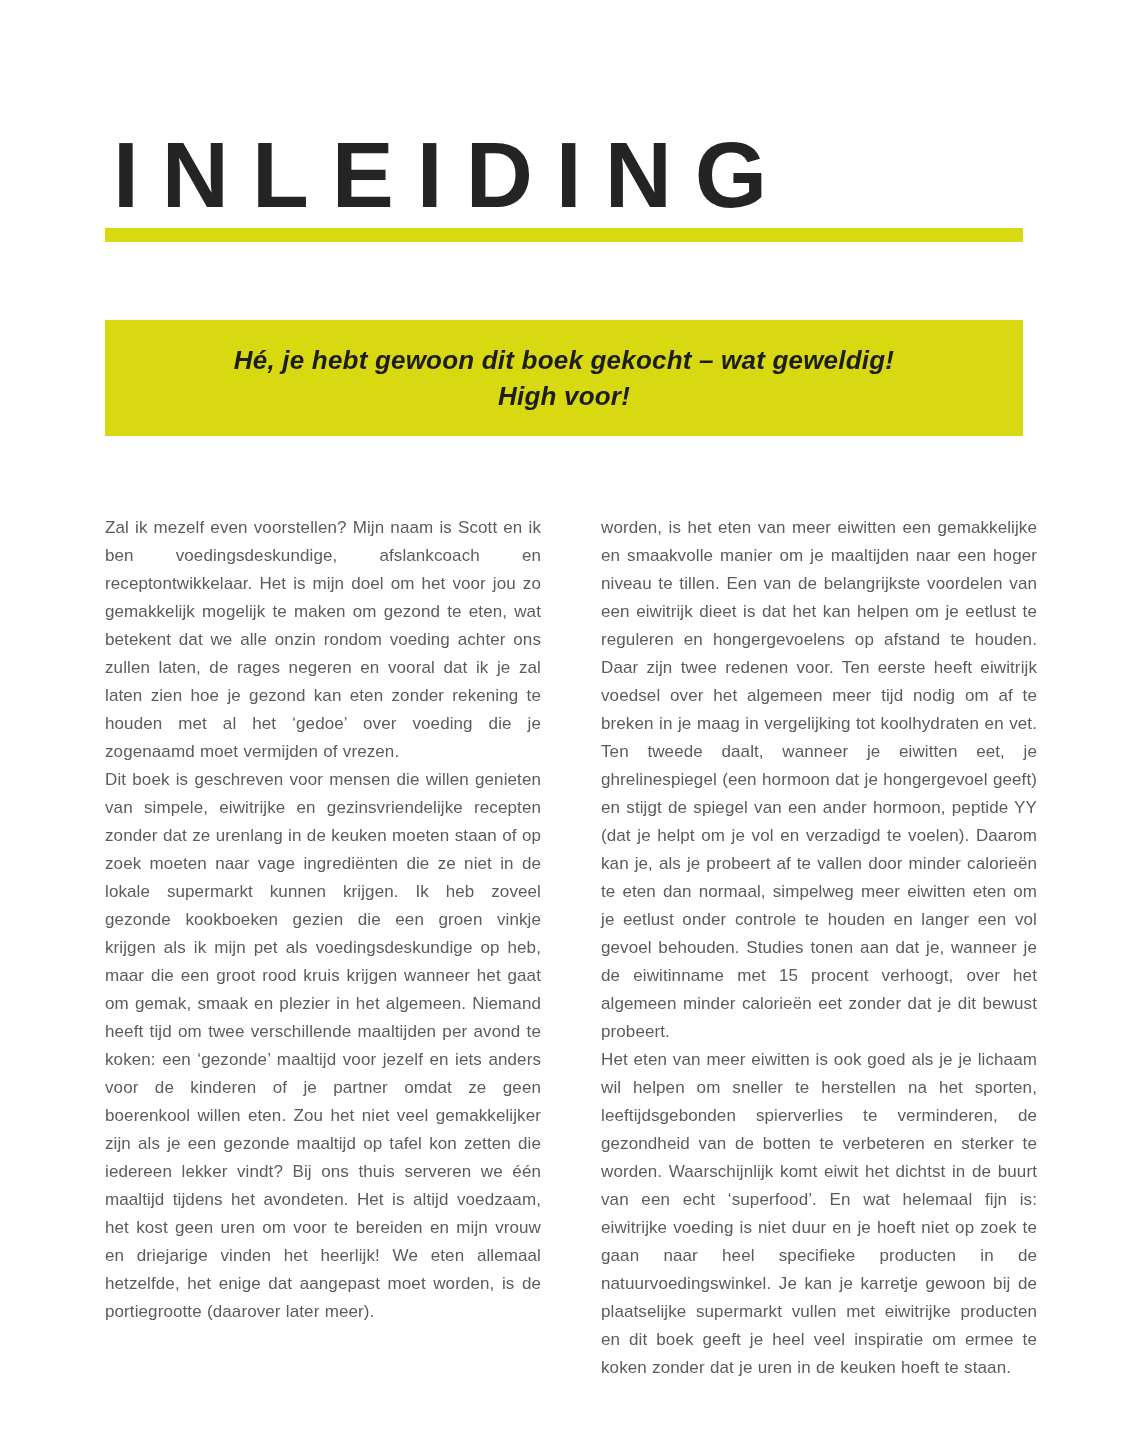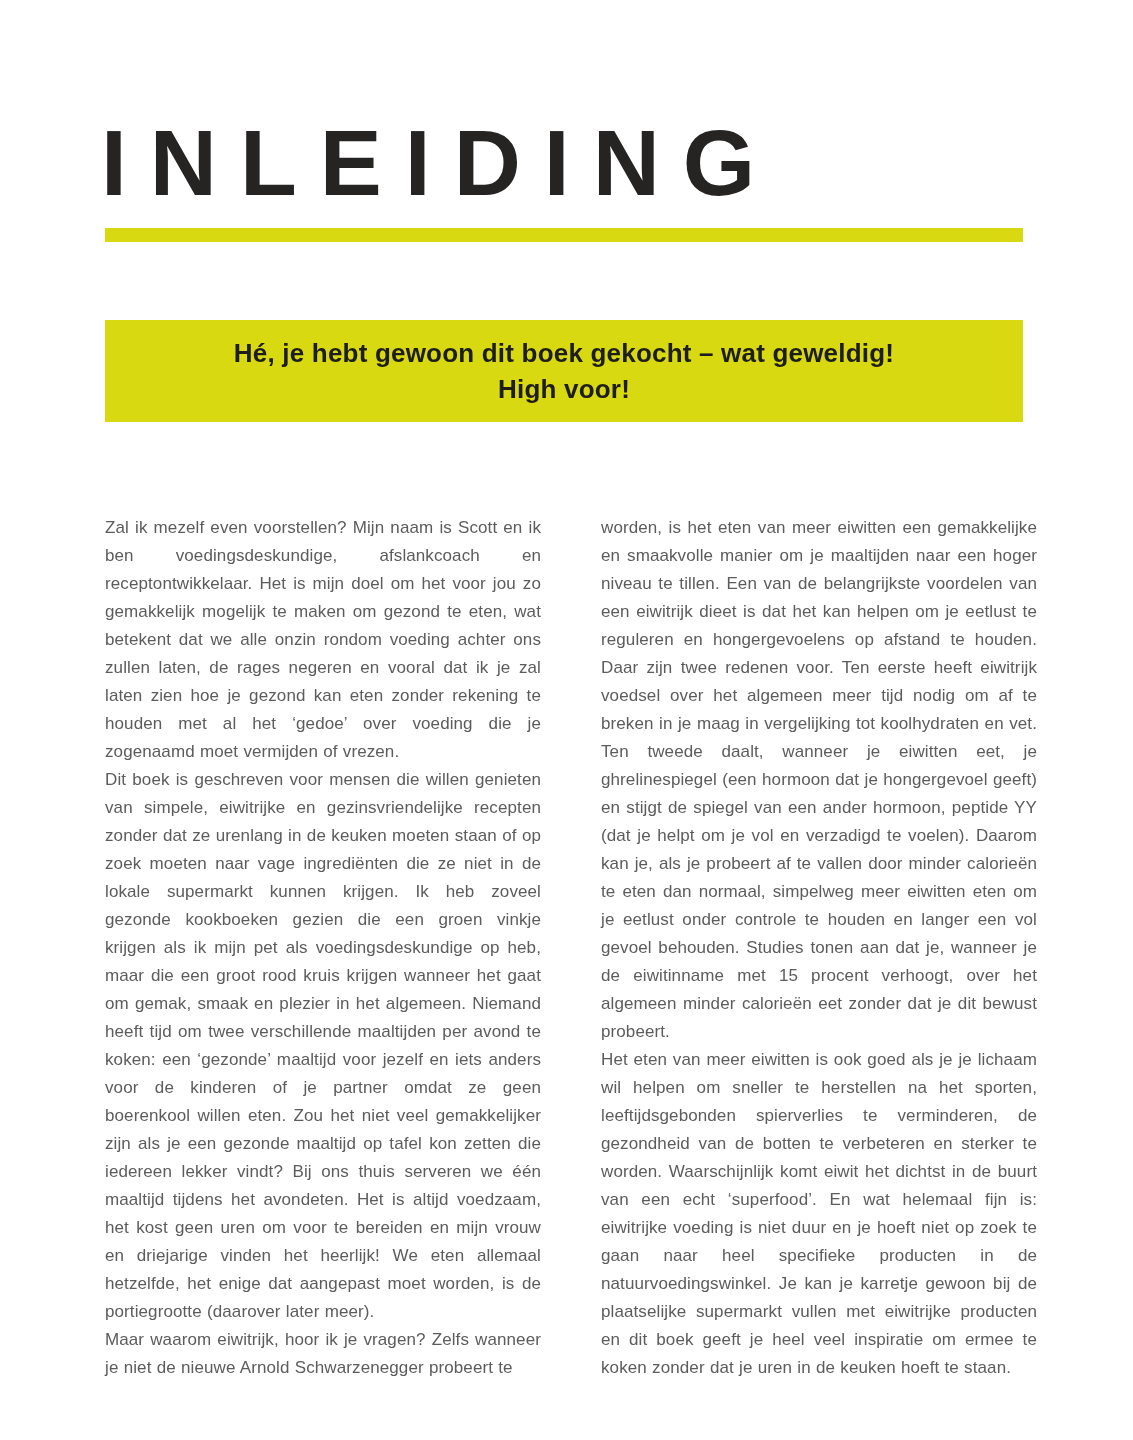--- a/index.html
+++ b/index.html
@@ -16,49 +16,50 @@
   }
   .page {
     position: absolute;
     inset: 0;
     background: #ffffff;
   }
   .title {
     position: absolute;
     left: 101px;
     top: 117px;
-    margin: 0;
+    margin: 12px;
     font-size: 93px;
     line-height: 1;
     font-weight: 700;
     letter-spacing: 23px;
     color: #262323;
     white-space: nowrap;
   }
   .title-rule {
     position: absolute;
     left: 105px;
     top: 228px;
     width: 918px;
     height: 14px;
     background: #d8d911;
   }
   .callout {
     position: absolute;
     left: 105px;
     top: 320px;
     width: 918px;
-    height: 102px;
+    height: 116px;
     background: #d8d911;
     display: flex;
     flex-direction: column;
     align-items: center;
     justify-content: center;
     gap: 2px;
     text-align: center;
+    font-style: italic;
   }
   .callout-line {
     font-size: 26px;
     line-height: 34px;
     font-weight: 700;
     color: #1d1d1b;
     letter-spacing: 0.2px;
   }
   .columns {
     position: absolute;
@@ -94,21 +95,20 @@
 
   <div class="callout">
     <div class="callout-line">Hé, je hebt gewoon dit boek gekocht – wat geweldig!</div>
     <div class="callout-line">High voor!</div>
   </div>
 
   <div class="columns">
     <div class="col">
         <p>Zal ik mezelf even voorstellen? Mijn naam is Scott en ik ben voedingsdeskundige, afslankcoach en receptontwikkelaar. Het is mijn doel om het voor jou zo gemakkelijk mogelijk te maken om gezond te eten, wat betekent dat we alle onzin rondom voeding achter ons zullen laten, de rages negeren en vooral dat ik je zal laten zien hoe je gezond kan eten zonder rekening te houden met al het ‘gedoe’ over voeding die je zogenaamd moet vermijden of vrezen.</p>
         <p>Dit boek is geschreven voor mensen die willen genieten van simpele, eiwitrijke en gezinsvriendelijke recepten zonder dat ze urenlang in de keuken moeten staan of op zoek moeten naar vage ingrediënten die ze niet in de lokale supermarkt kunnen krijgen. Ik heb zoveel gezonde kookboeken gezien die een groen vinkje krijgen als ik mijn pet als voedingsdeskundige op heb, maar die een groot rood kruis krijgen wanneer het gaat om gemak, smaak en plezier in het algemeen. Niemand heeft tijd om twee verschillende maaltijden per avond te koken: een ‘gezonde’ maaltijd voor jezelf en iets anders voor de kinderen of je partner omdat ze geen boerenkool willen eten. Zou het niet veel gemakkelijker zijn als je een gezonde maaltijd op tafel kon zetten die iedereen lekker vindt? Bij ons thuis serveren we één maaltijd tijdens het avondeten. Het is altijd voedzaam, het kost geen uren om voor te bereiden en mijn vrouw en driejarige vinden het heerlijk! We eten allemaal hetzelfde, het enige dat aangepast moet worden, is de portiegrootte (daarover later meer).</p>
-        <p>Maar waarom eiwitrijk, hoor ik je vragen? Zelfs wanneer je niet de nieuwe Arnold Schwarzenegger probeert te</p>
       </div>
     <div class="col">
         <p>worden, is het eten van meer eiwitten een gemakkelijke en smaakvolle manier om je maaltijden naar een hoger niveau te tillen. Een van de belangrijkste voordelen van een eiwitrijk dieet is dat het kan helpen om je eetlust te reguleren en hongergevoelens op afstand te houden. Daar zijn twee redenen voor. Ten eerste heeft eiwitrijk voedsel over het algemeen meer tijd nodig om af te breken in je maag in vergelijking tot koolhydraten en vet. Ten tweede daalt, wanneer je eiwitten eet, je ghrelinespiegel (een hormoon dat je hongergevoel geeft) en stijgt de spiegel van een ander hormoon, peptide YY (dat je helpt om je vol en verzadigd te voelen). Daarom kan je, als je probeert af te vallen door minder calorieën te eten dan normaal, simpelweg meer eiwitten eten om je eetlust onder controle te houden en langer een vol gevoel behouden. Studies tonen aan dat je, wanneer je de eiwitinname met 15 procent verhoogt, over het algemeen minder calorieën eet zonder dat je dit bewust probeert.</p>
         <p>Het eten van meer eiwitten is ook goed als je je lichaam wil helpen om sneller te herstellen na het sporten, leeftijdsgebonden spierverlies te verminderen, de gezondheid van de botten te verbeteren en sterker te worden. Waarschijnlijk komt eiwit het dichtst in de buurt van een echt ‘superfood’. En wat helemaal fijn is: eiwitrijke voeding is niet duur en je hoeft niet op zoek te gaan naar heel specifieke producten in de natuurvoedingswinkel. Je kan je karretje gewoon bij de plaatselijke supermarkt vullen met eiwitrijke producten en dit boek geeft je heel veel inspiratie om ermee te koken zonder dat je uren in de keuken hoeft te staan.</p>
       </div>
   </div>
 
 </div>
 
 </body></html>

